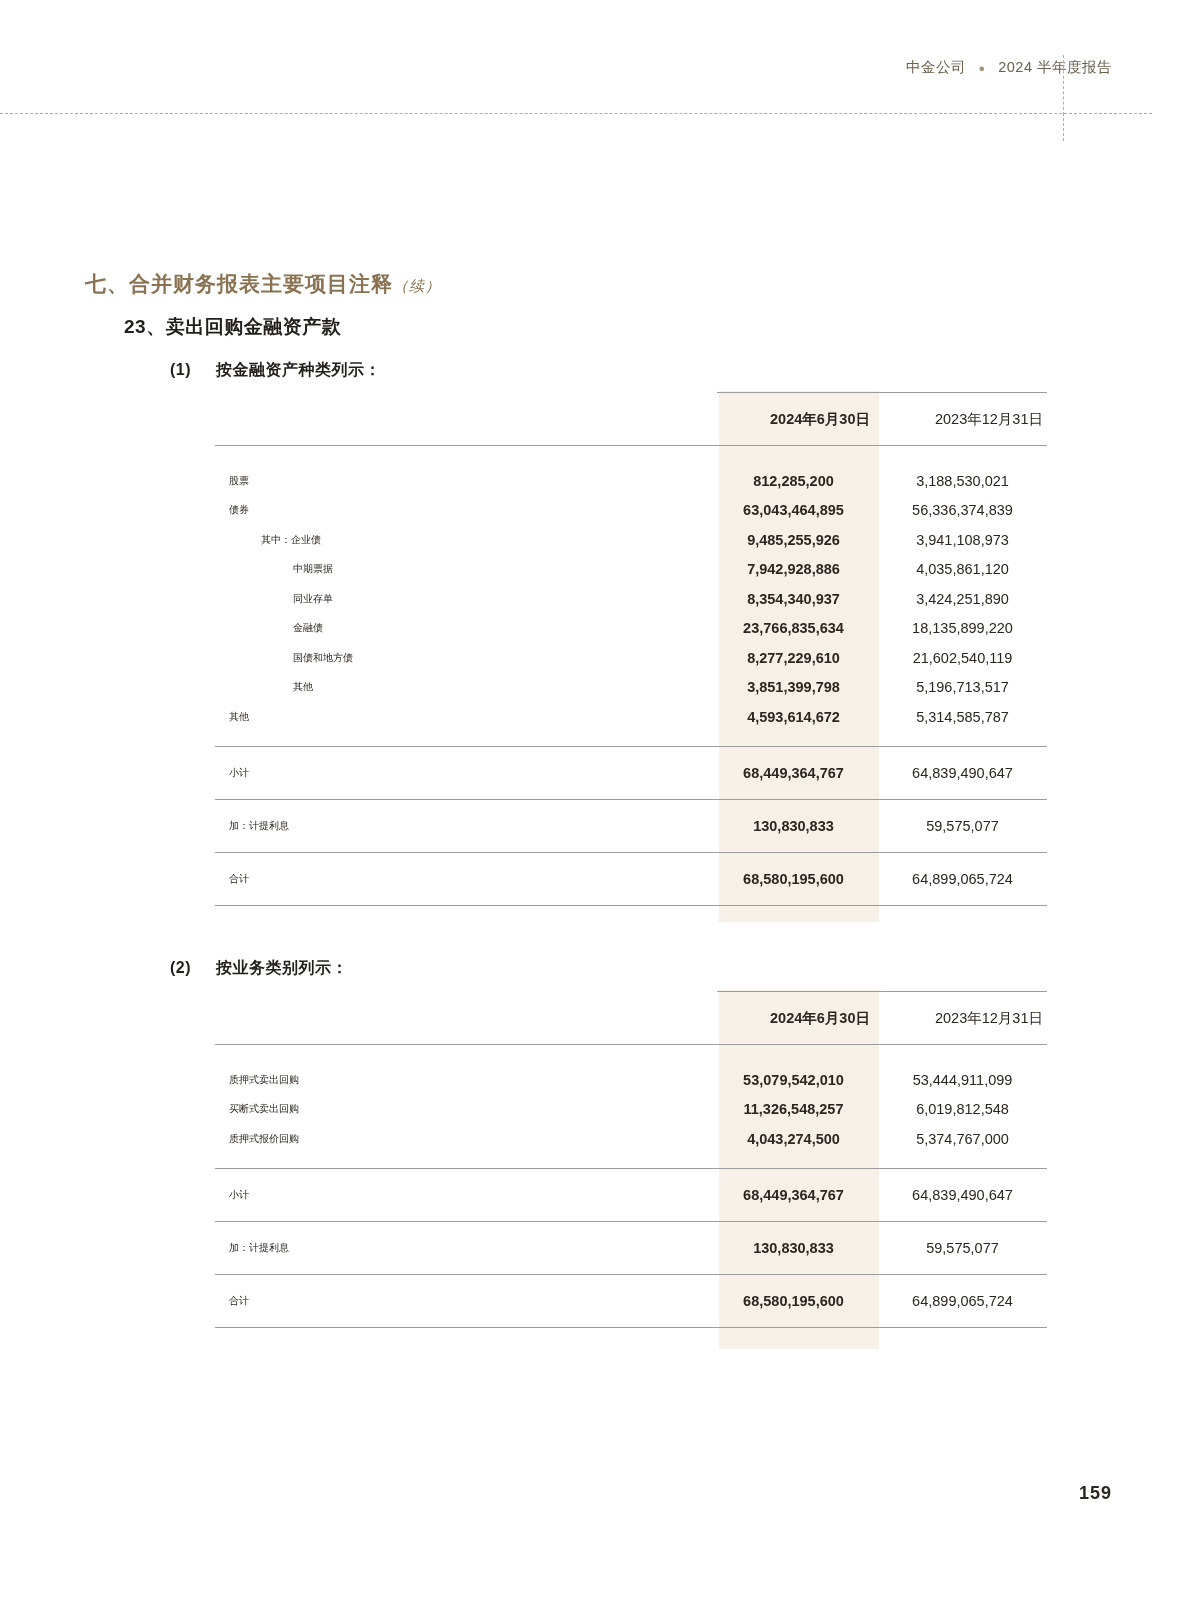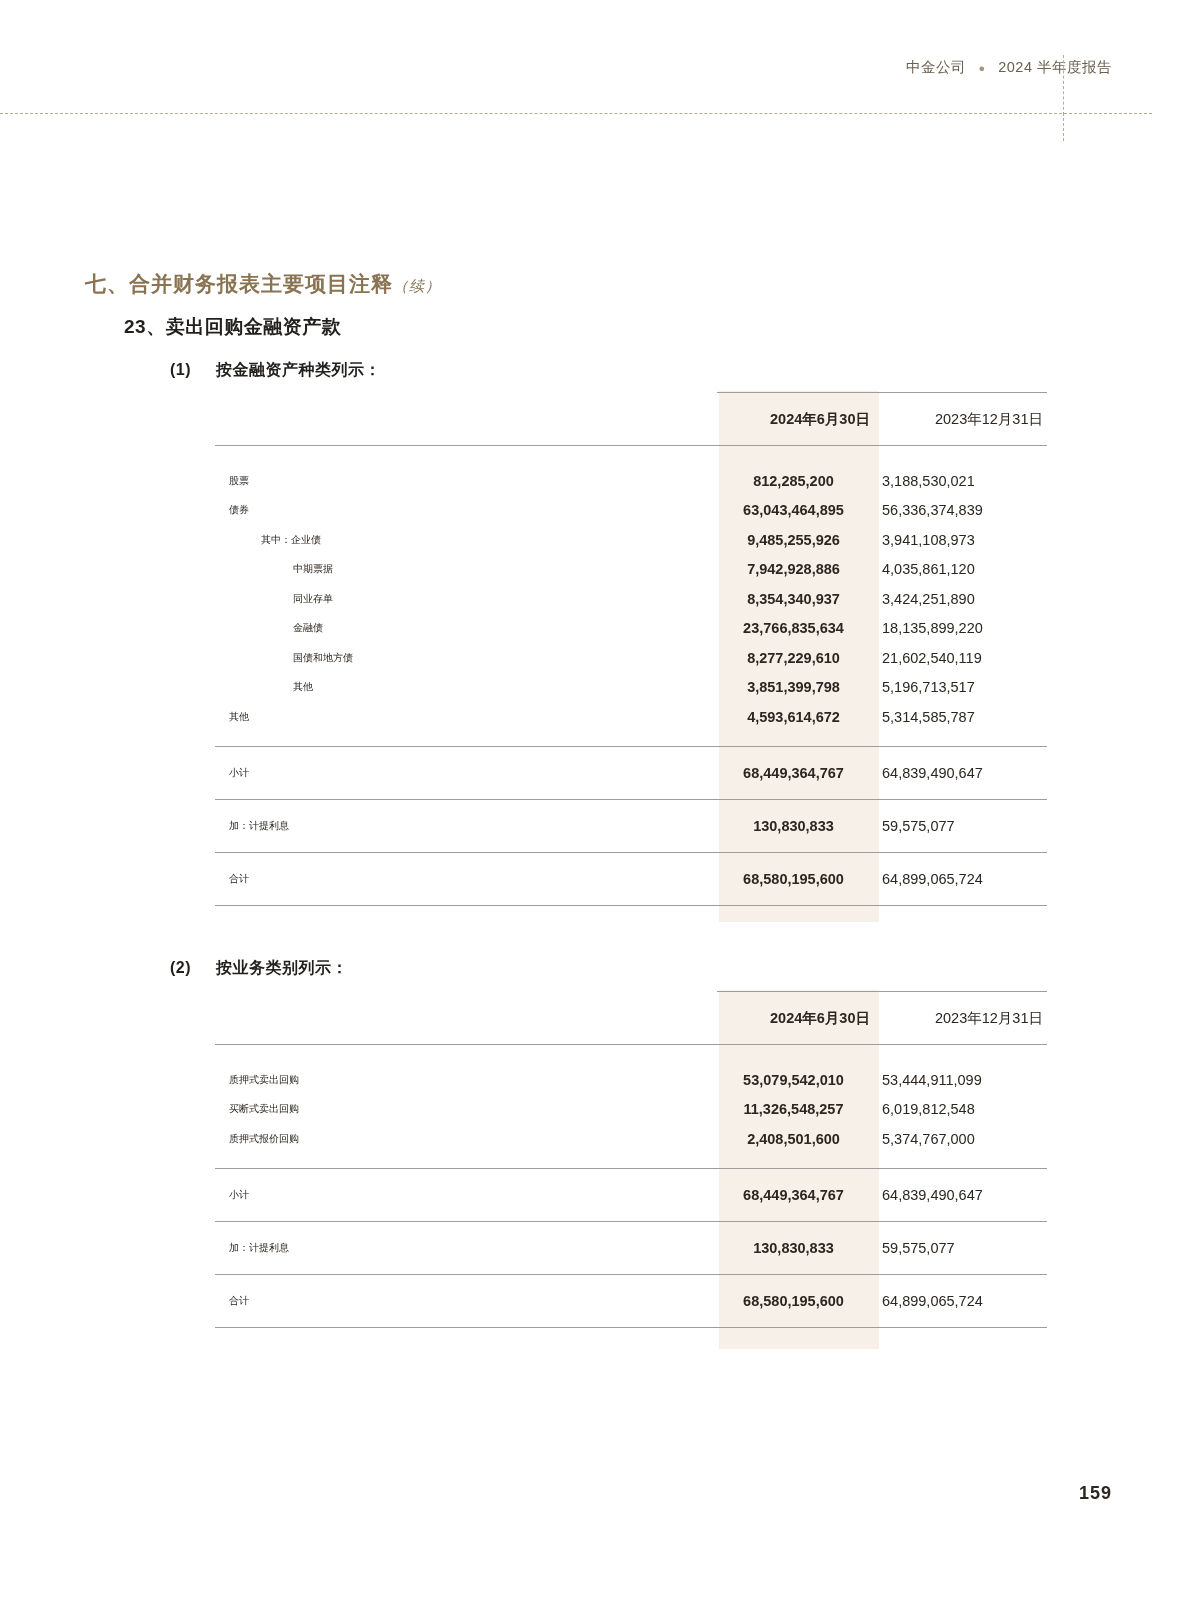--- a/index.html
+++ b/index.html
@@ -154,21 +154,21 @@
     padding-left: 14px;
     font-size: 10px;
   }
   .data-row td.cur {
     text-align: center;
     padding-right: 12px;
     font-weight: bold;
     font-size: 14.5px;
   }
   .data-row td.prev {
-    text-align: left;
+    text-align: center;
     padding-right: 4px;
     font-size: 14.5px;
   }
 
   .indent-1 { padding-left: 46px !important; }
   .indent-2 { padding-left: 78px !important; }
 
   .spacer-row td { height: 20px; }
   .spacer-row-sm td { height: 14px; }
 
@@ -361,21 +361,21 @@
         <td class="cur">53,079,542,010</td>
         <td class="prev">53,444,911,099</td>
       </tr>
       <tr class="data-row">
         <td class="lbl">买断式卖出回购</td>
         <td class="cur">11,326,548,257</td>
         <td class="prev">6,019,812,548</td>
       </tr>
       <tr class="data-row">
         <td class="lbl">质押式报价回购</td>
-        <td class="cur">2,408,501,600</td>
+        <td class="cur">4,043,274,500</td>
         <td class="prev">5,374,767,000</td>
       </tr>
 
       <tr class="spacer-row-sm">
           <td></td>
           <td></td>
           <td></td>
         </tr>
       <tr class="rule-row">
           <td></td>

